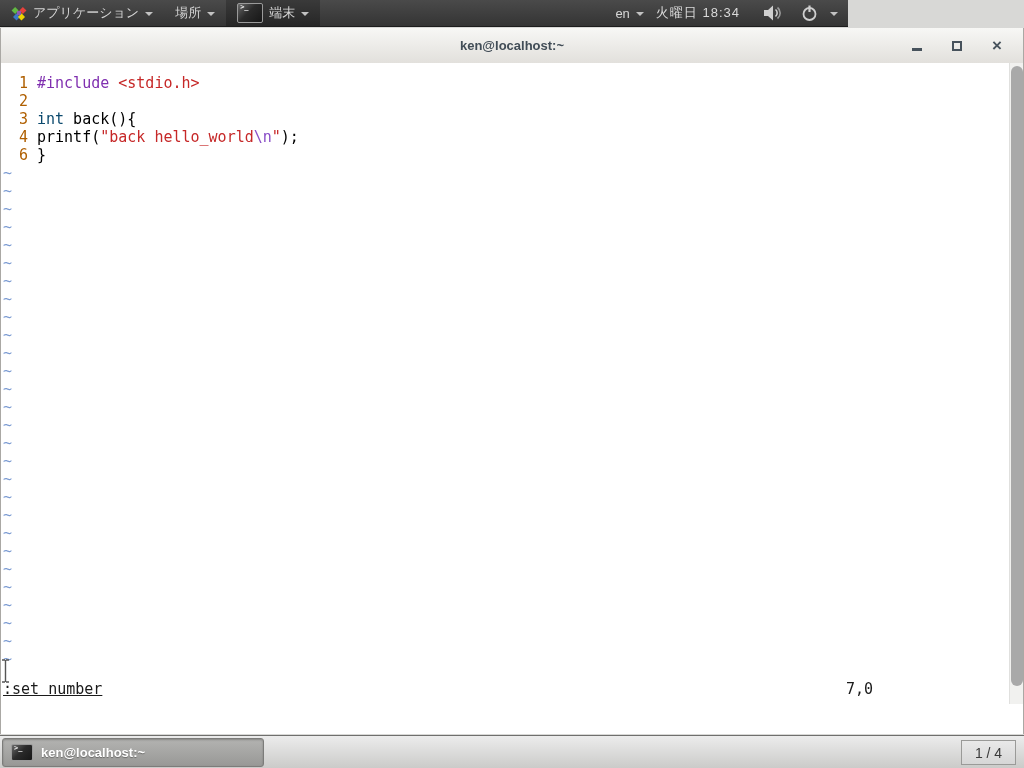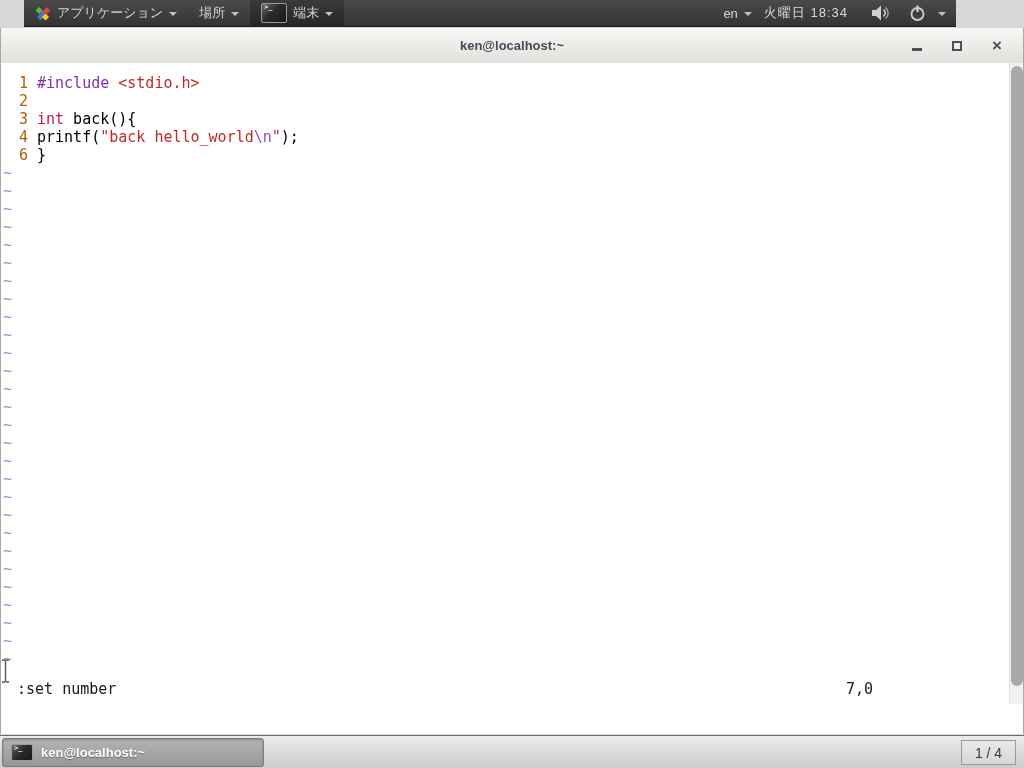--- a/index.html
+++ b/index.html
@@ -1,24 +1,24 @@
 <!DOCTYPE html>
 <html><head>
 <meta charset="utf-8">
 <style>
   * { margin:0; padding:0; box-sizing:border-box; }
   html,body { width:1024px; height:768px; overflow:hidden;
     font-family:"Liberation Sans","DejaVu Sans",sans-serif; }
   #screen { position:relative; width:1024px; height:768px; background:#d8d8d6; }
 
   
-  #top-panel { position:absolute; left:0; top:0; width:932px; height:27px;
+  #top-panel { position:absolute; left:0; top:0; width:848px; height:27px;
     background:linear-gradient(#4a4a4a,#343434);
     border-bottom:1px solid #1c1c1c;
-    display:flex; align-items:center; color:#d6d6d6; font-size:13px;margin-left:24px; }
+    display:flex; align-items:center; color:#d6d6d6; font-size:13px; }
   .panel-left { display:flex; align-items:center; height:100%; }
   .panel-item { display:flex; align-items:center; gap:6px; padding:0 11px; height:100%; cursor:default; }
   .caret-down { width:0; height:0; border-left:4px solid transparent; border-right:4px solid transparent;
     border-top:4px solid #c2c2c2; display:inline-block; margin-top:2px; }
   .panel-right { margin-left:auto; display:flex; align-items:center; height:100%; padding-right:10px; }
   .clock { letter-spacing:1px; margin:0 14px 0 8px; color:#d9d9d9; }
   .term-icon { width:26px; height:20px; border:1px solid #9a9a9a; border-radius:2px;
     background:linear-gradient(135deg,#6a6a6a 0%,#2b2b2b 45%,#171717 100%); position:relative; }
   .term-icon::after { content:">_"; position:absolute; left:2px; top:-1px; color:#efefef;
     font-family:"DejaVu Sans Mono",monospace; font-size:7px; font-weight:bold; }
@@ -41,21 +41,21 @@
 
   
   #vim { position:relative; width:1022px; height:641px; background:#ffffff;
     font-family:"DejaVu Sans Mono","Liberation Mono",monospace; font-size:15px; color:#000;
     overflow:hidden; }
   #vim-text { position:absolute; left:0; top:11px; right:14px; }
   .vrow { height:18px; line-height:18px; white-space:pre; }
   .gutter { display:inline-block; width:27px; text-align:right; margin-right:9px; }
   .tilde { margin-left:2px; }
   #cmdline-row { position:absolute; left:0; bottom:6px; width:1008px; height:18px; line-height:18px; }
-  #cmdline { position:absolute; left:16px; color:#1a1a1a; white-space:pre; }
+  #cmdline { position:absolute; left:2px; color:#1a1a1a; white-space:pre;text-decoration:underline; }
   #ruler-pos { position:absolute; left:845px; color:#1a1a1a; }
   #ruler-all { position:absolute; left:1017px; color:#14532d; }
 
   
   #scrollbar { position:absolute; right:0; top:0; width:14px; height:641px; background:#f1f1ef;
     border-left:1px solid #e0e0de; }
   #scroll-thumb { position:absolute; left:1px; top:3px; width:12px; height:620px;
     background:#a9a9a9; border-radius:6px; }
 
   
@@ -146,21 +146,21 @@
             <div class="glyph-close">×</div>
           </div>
       </div>
     </div>
 
 
     <div id="vim">
       <div id="vim-text">
           <div class="vrow"><span class="gutter" style="color: rgb(175, 95, 0);">1</span><span style="color: rgb(128, 48, 176);">#include</span><span style="color: rgb(0, 0, 0);"> </span><span style="color: rgb(198, 40, 40);">&lt;stdio.h&gt;</span></div>
           <div class="vrow"><span class="gutter" style="color: rgb(175, 95, 0);">2</span></div>
-          <div class="vrow"><span class="gutter" style="color: rgb(175, 95, 0);">3</span><span style="color: #be185d;">int</span><span style="color: rgb(0, 0, 0);"> back(){</span></div>
+          <div class="vrow"><span class="gutter" style="color: rgb(175, 95, 0);">3</span><span style="color: #0c4a6e;">int</span><span style="color: rgb(0, 0, 0);"> back(){</span></div>
           <div class="vrow"><span class="gutter" style="color: rgb(175, 95, 0);">4</span><span style="color: rgb(0, 0, 0);">printf(</span><span style="color: rgb(198, 40, 40);">"back hello_world</span><span style="color: rgb(138, 79, 200);">\n</span><span style="color: rgb(198, 40, 40);">"</span><span style="color: rgb(0, 0, 0);">);</span></div>
           <div class="vrow"><span class="gutter" style="color: rgb(175, 95, 0);">6</span><span style="color: rgb(0, 0, 0);">}</span></div>
           <div class="vrow"><span class="tilde" style="color: rgb(123, 155, 210);">~</span></div>
           <div class="vrow"><span class="tilde" style="color: rgb(123, 155, 210);">~</span></div>
           <div class="vrow"><span class="tilde" style="color: rgb(123, 155, 210);">~</span></div>
           <div class="vrow"><span class="tilde" style="color: rgb(123, 155, 210);">~</span></div>
           <div class="vrow"><span class="tilde" style="color: rgb(123, 155, 210);">~</span></div>
           <div class="vrow"><span class="tilde" style="color: rgb(123, 155, 210);">~</span></div>
           <div class="vrow"><span class="tilde" style="color: rgb(123, 155, 210);">~</span></div>
           <div class="vrow"><span class="tilde" style="color: rgb(123, 155, 210);">~</span></div>

